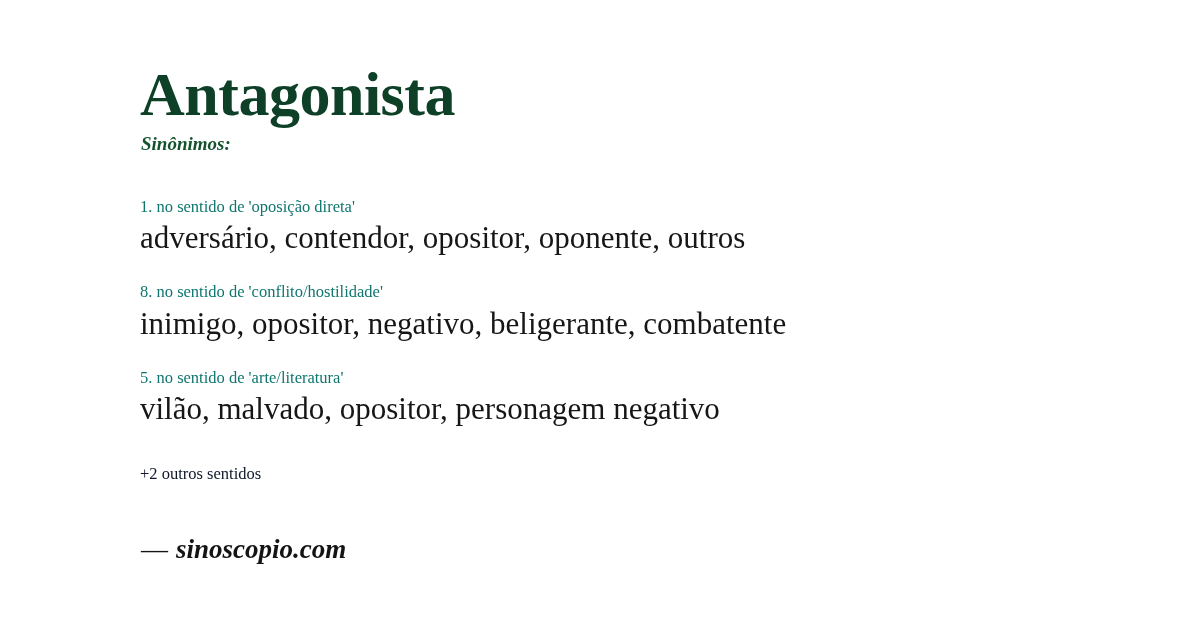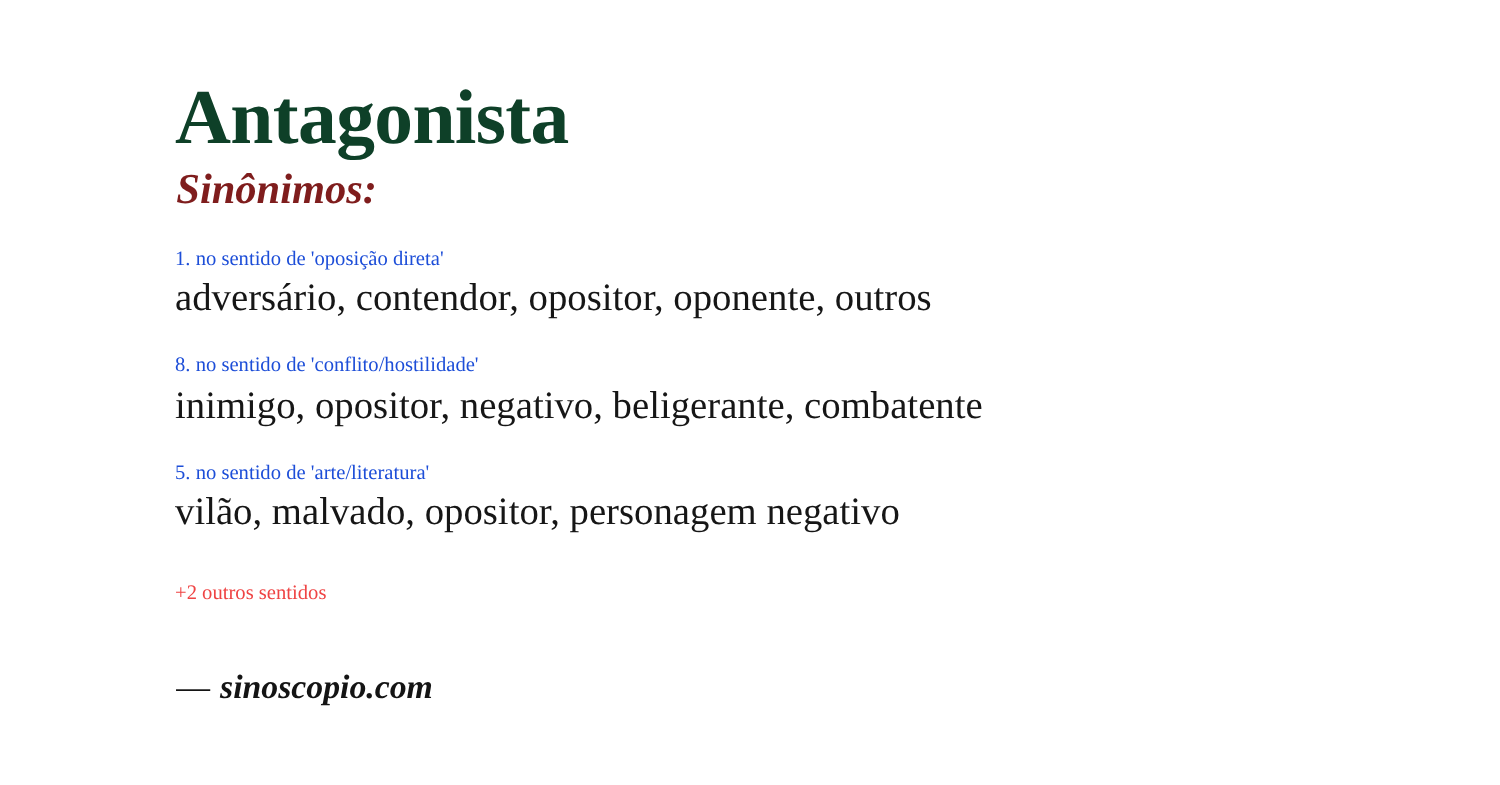--- a/index.html
+++ b/index.html
@@ -32,59 +32,59 @@
     line-height: 1.05;
     color: #0e4028;
     letter-spacing: -0.5px;
     white-space: nowrap;
   }
 
   .subtitle {
     position: absolute;
     left: 1px;
     top: 133px;
-    font-size: 34px;
+    font-size: 19px;
     font-weight: bold;
     font-style: italic;
-    color: #7f1d1d;
+    color: #14532d;
     white-space: nowrap;
   }
 
   .senses {
     position: absolute;
     left: 0;
     top: 196px;
     width: 960px;
   }
 
   .sense {
     margin-bottom: 22px;
   }
 
   .sense-label {
     font-size: 16.5px;
     line-height: 1.3;
-    color: #1d4ed8;
+    color: #0f766e;
     white-space: nowrap;
   }
 
   .sense-words {
     font-size: 31px;
     line-height: 1.32;
     color: #161616;
     white-space: nowrap;
     margin-top: 1px;
   }
 
   .more-senses {
     position: absolute;
     left: 0;
     top: 464px;
     font-size: 16.5px;
-    color: #ef4444;
+    color: #0f172a;
     white-space: nowrap;
   }
 
   .source {
     position: absolute;
     left: 1px;
     top: 534px;
     font-size: 27px;
     font-weight: bold;
     font-style: italic;

